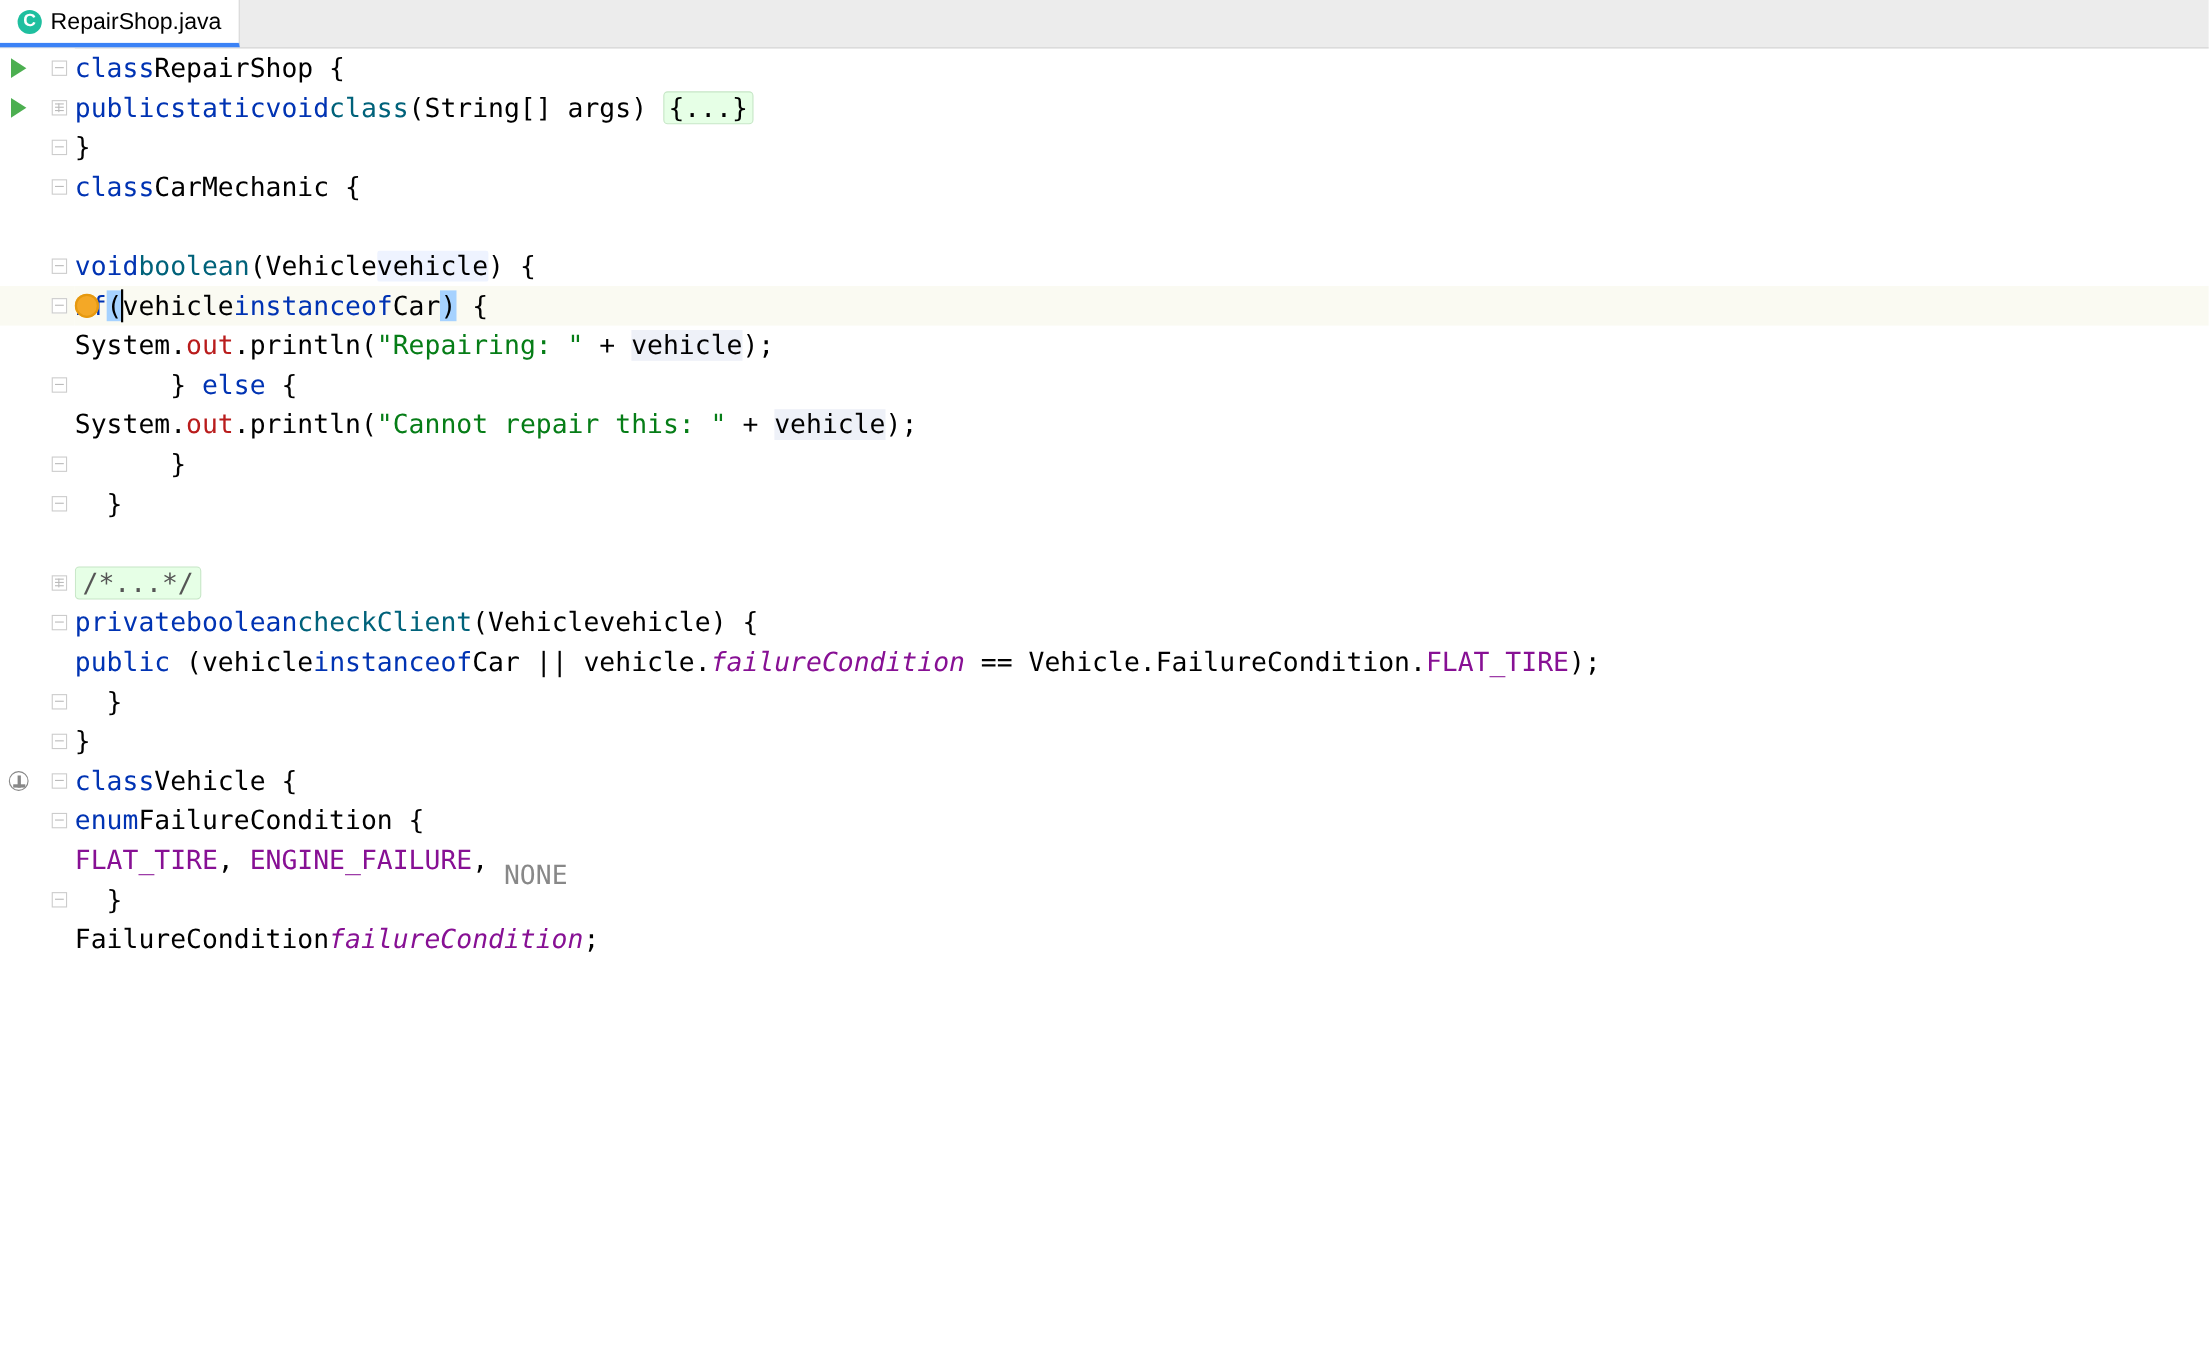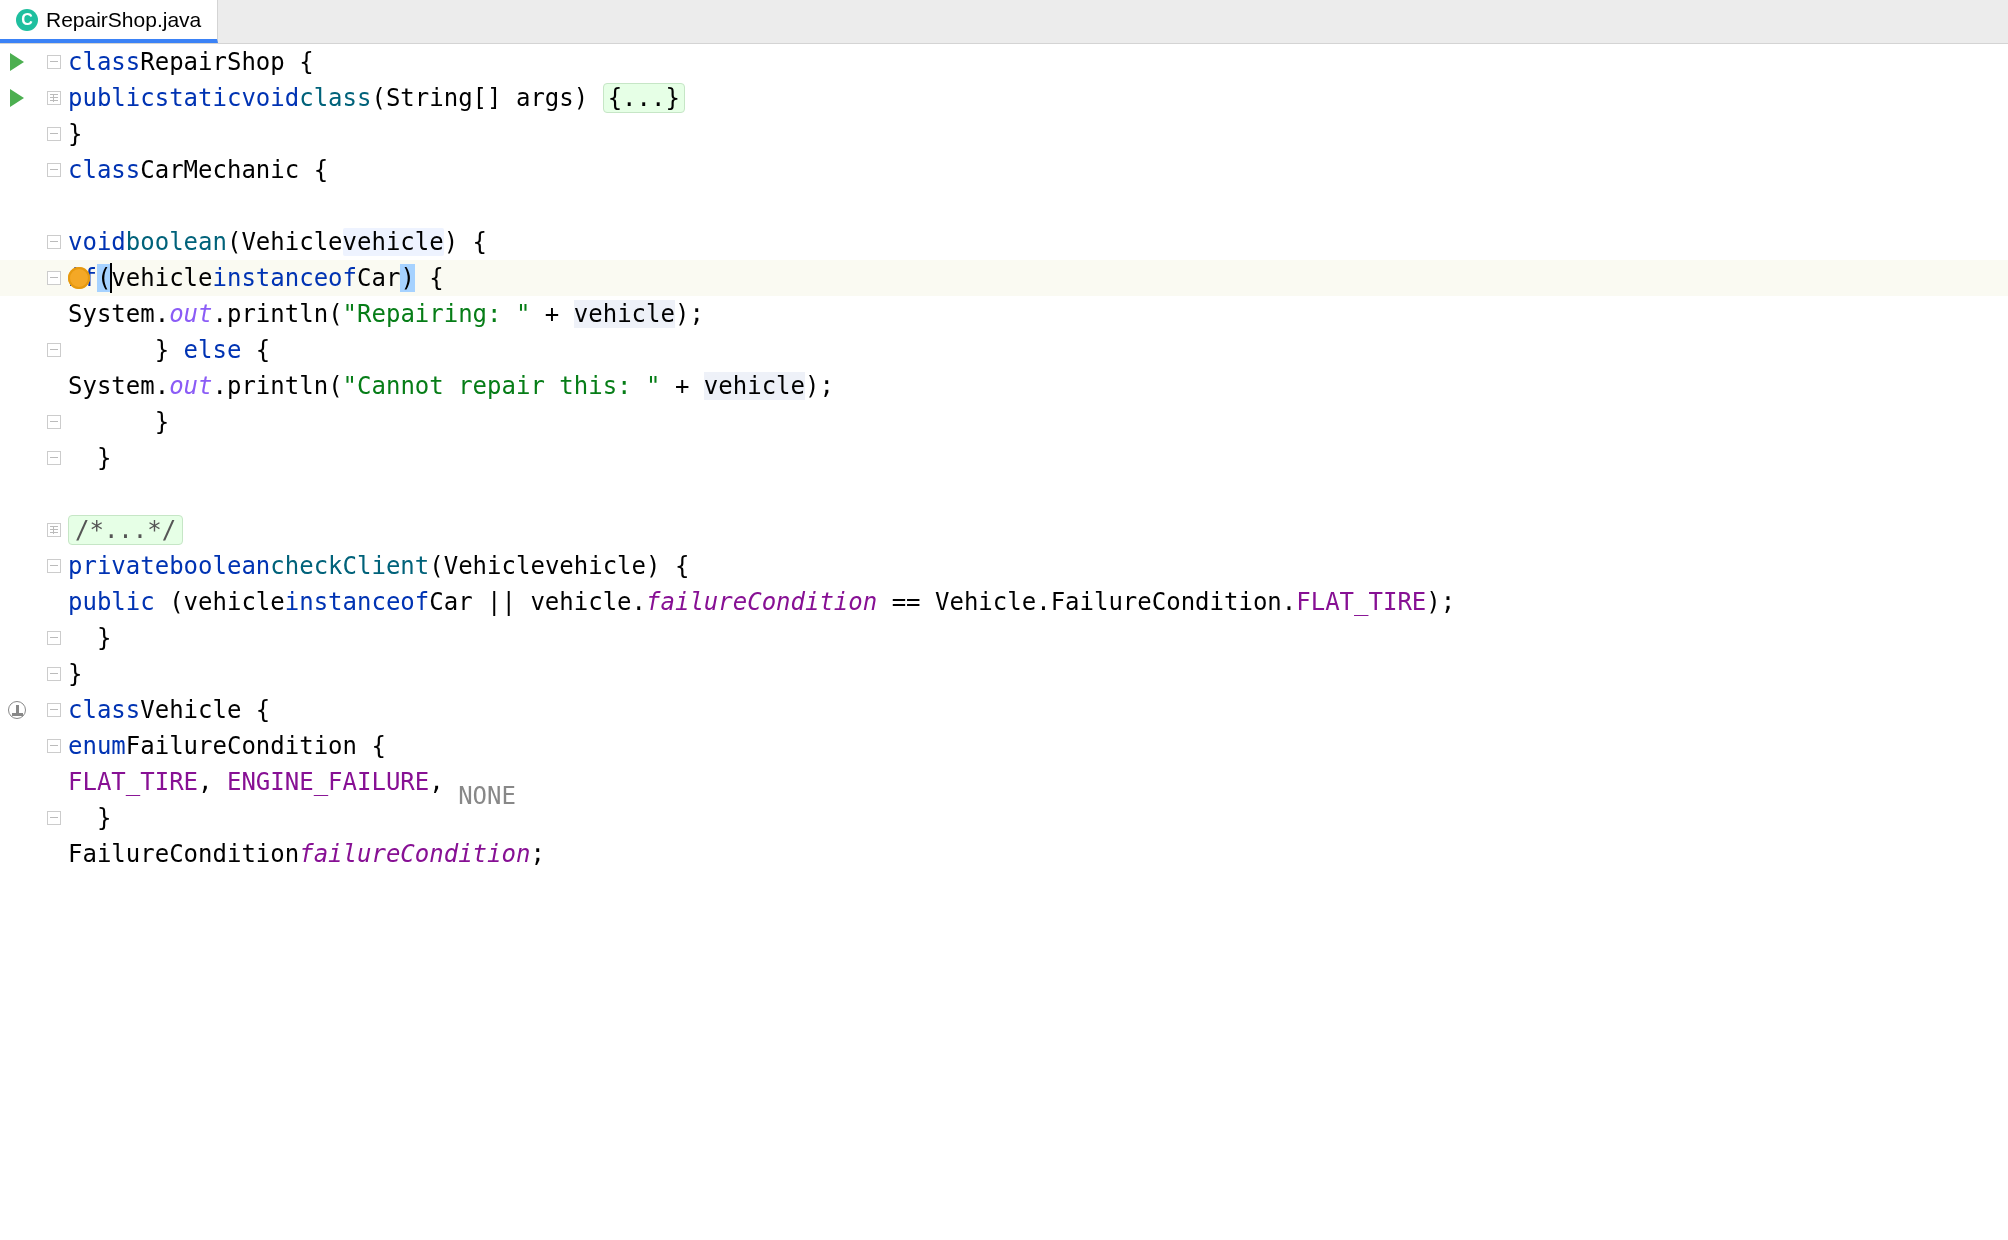--- a/index.html
+++ b/index.html
@@ -152,21 +152,21 @@
       white-space: pre;
       padding-left: 0;
     }
     .code-line.highlighted {
       background: #fafaf2;
     }
     .kw { color: #0033b3; }
     .method-def { color: #00627a; }
     .str { color: #067d17; }
     .field-italic { font-style: italic; color: #871094; }
-    .static-italic { font-style: italic; color: #8b5cf6; }
+    .static-italic { color: #b91c1c; }
     .static-field-italic { color: #871094; }
     .comment-fold {
       background: #e6ffe6;
       border: 1px solid #c6e6c6;
       border-radius: 4px;
       padding: 0 6px;
       color: #555;
     }
     .folded-block {
       background: #e6ffe6;

